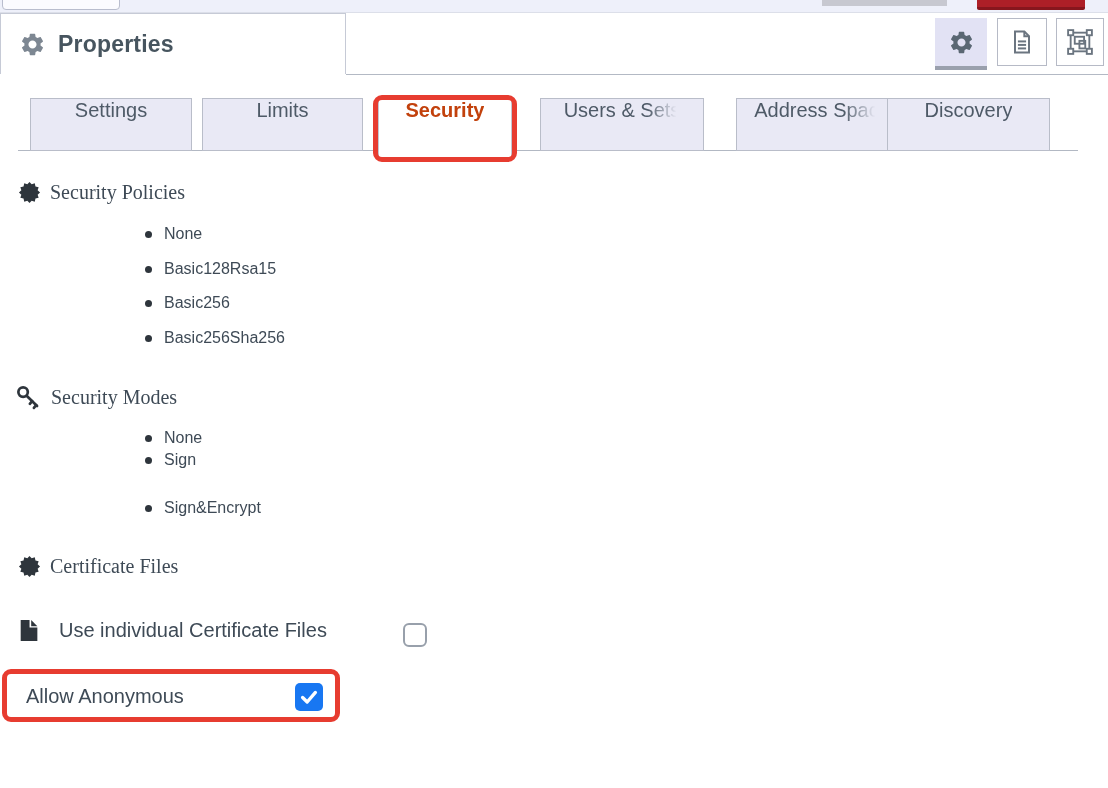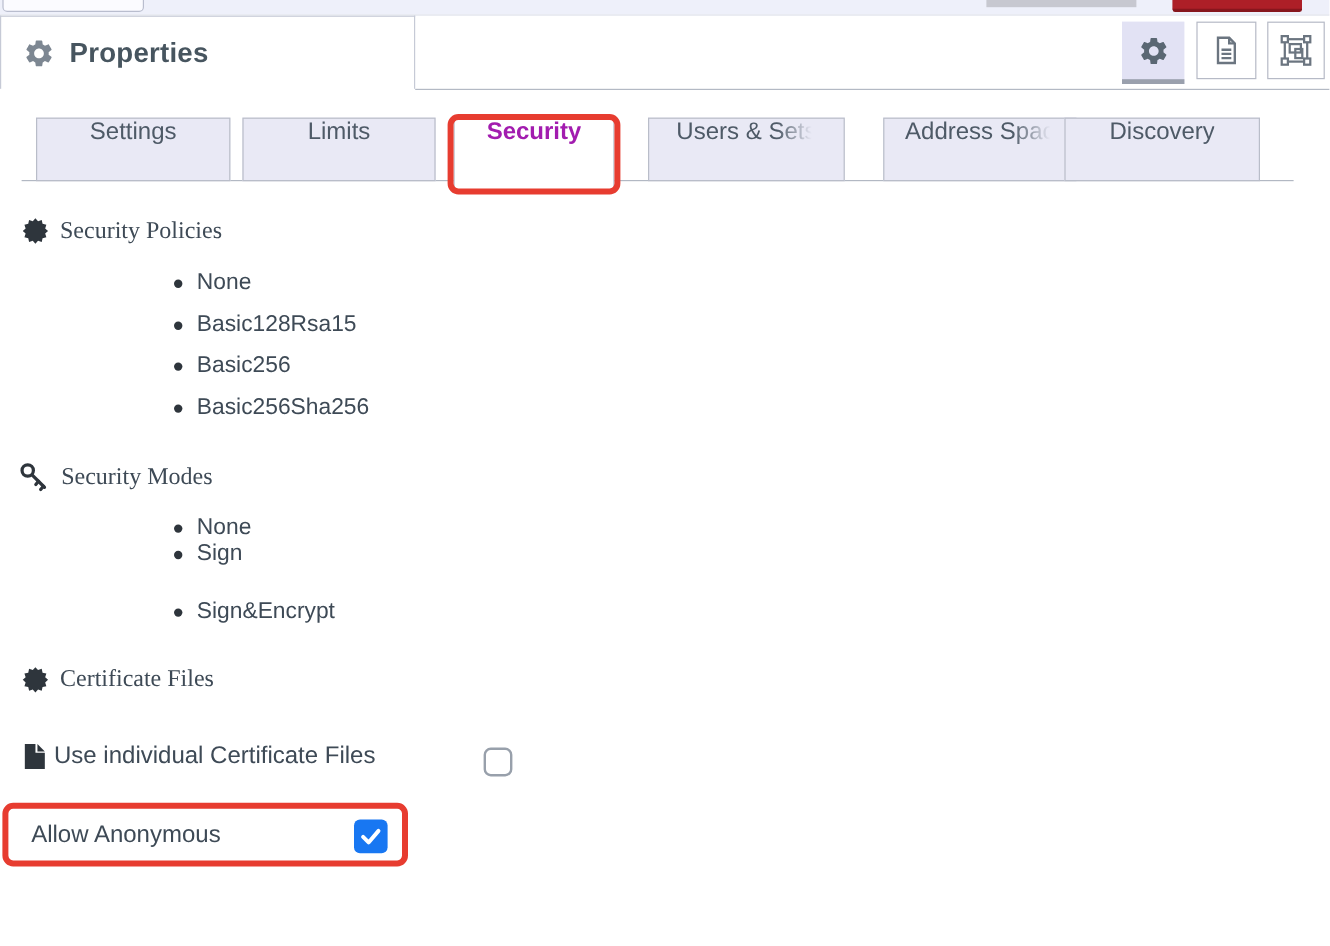--- a/index.html
+++ b/index.html
@@ -33,21 +33,21 @@
 
   
   .tab-row-line { position: absolute; left: 18px; top: 137px; width: 1060px; height: 1px; background: #b2b8c3; }
   .tab { position: absolute; top: 85px; height: 53px; background: #e9e9f5; border: 1px solid #b9bdc9;
     display: flex; align-items: flex-start; justify-content: center; cursor: pointer; }
   .tab-label { font-size: 20px; color: #4e5a67; white-space: nowrap; overflow: hidden; }
   .tab--settings  { left: 30px;  width: 162px; }
   .tab--limits    { left: 202px; width: 161px; }
   .tab--security  { left: 378px; width: 134px; height: 63px; background: #ffffff;
     border: 1px solid #c3c7d3; border-bottom: none; z-index: 3; }
-  .tab--security .tab-label { font-weight: bold; color: #a21caf; }
+  .tab--security .tab-label { font-weight: bold; color: #c2410c; }
   .tab--users     { left: 540px; width: 164px; }
   .tab--address   { left: 717px; width: 161px; margin-left: 19px; }
   .tab--discovery { left: 887px; width: 163px; }
   .tab--fade .tab-label { max-width: 138px;
     -webkit-mask-image: linear-gradient(90deg, #000 72%, transparent 97%);
     mask-image: linear-gradient(90deg, #000 72%, transparent 97%); }
 
   
   .annotation { position: absolute; border: 5px solid #e73c30; border-radius: 9px; z-index: 6; pointer-events: none; }
   .annotation--tab { left: 373px; top: 82px; width: 144px; height: 67px; }
@@ -55,26 +55,26 @@
 
   
   .section-header { position: absolute; display: flex; align-items: center; gap: 9px; font-family: Liberation Serif, serif; }
   .section-title { font-size: 20px; color: #3e4a56; }
   .hdr-policies { left: 18px; top: 168px; }
   .hdr-modes    { left: 15px; top: 371px; }
   .hdr-certs    { left: 18px; top: 542px; }
 
   .bullet-item { position: absolute; left: 145px; display: flex; align-items: center; gap: 12px; }
   .bullet-dot { width: 7px; height: 7px; border-radius: 50%; background: #2e353c; flex: none; }
-  .bullet-text { font-size: 19px; color: #3e4a56; }
+  .bullet-text { font-size: 16px; color: #3e4a56; }
   .bi-p0 { top: 212px; } .bi-p1 { top: 247px; } .bi-p2 { top: 281px; } .bi-p3 { top: 316px; }
   .bi-m0 { top: 416px; } .bi-m1 { top: 438px; } .bi-m2 { top: 486px; gap: 12px; }
 
   .field-row { position: absolute; display: flex; align-items: center; }
-  .row-individual { left: 16px; top: 605px; gap: 4px; }
+  .row-individual { left: 16px; top: 605px; gap: 18px; }
   .row-anon { left: 26px; top: 672px; }
   .field-label { font-size: 20px; color: #3e4a56; }
 
   .checkbox { position: absolute; border-radius: 5px; cursor: pointer;
     display: flex; align-items: center; justify-content: center; }
   .checkbox svg { display: none; }
   .checkbox.is-checked { background: #1877f2; border: none; }
   .checkbox.is-checked svg { display: block; }
   .cb-individual { left: 403px; top: 610px; width: 24px; height: 24px;
     background: #ffffff; border: 2px solid #98a0ab; border-radius: 6px; }

